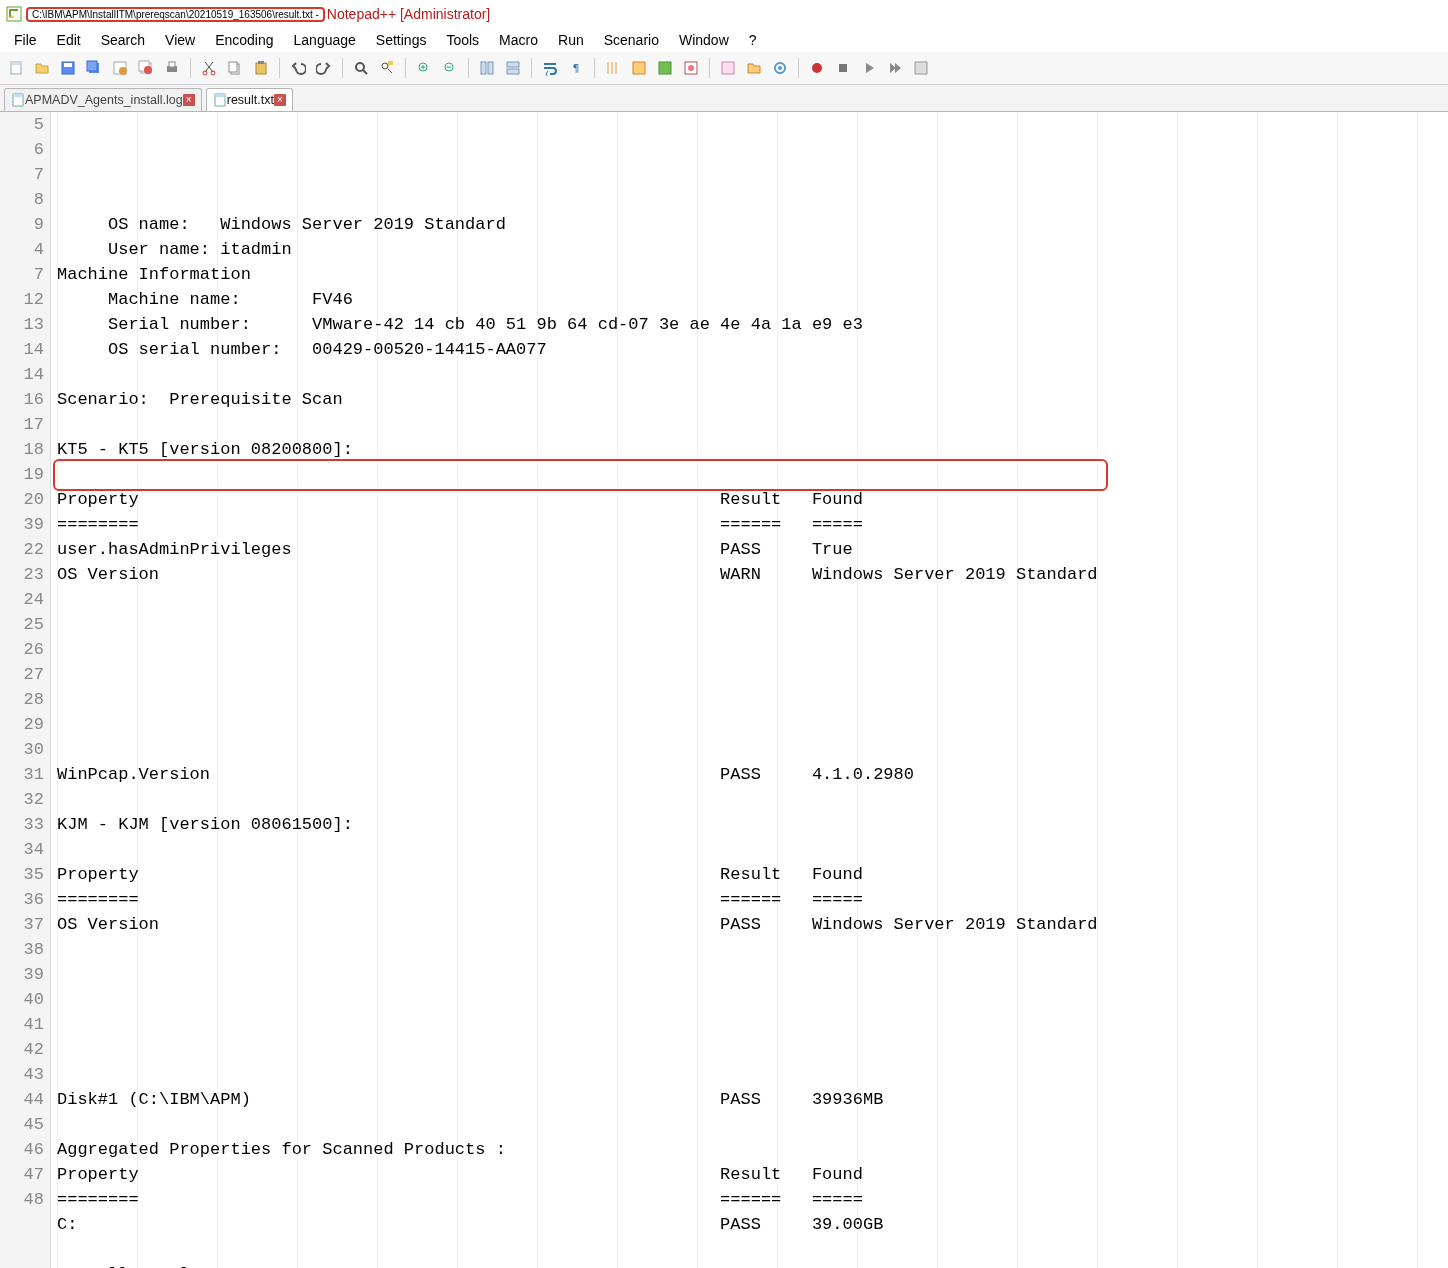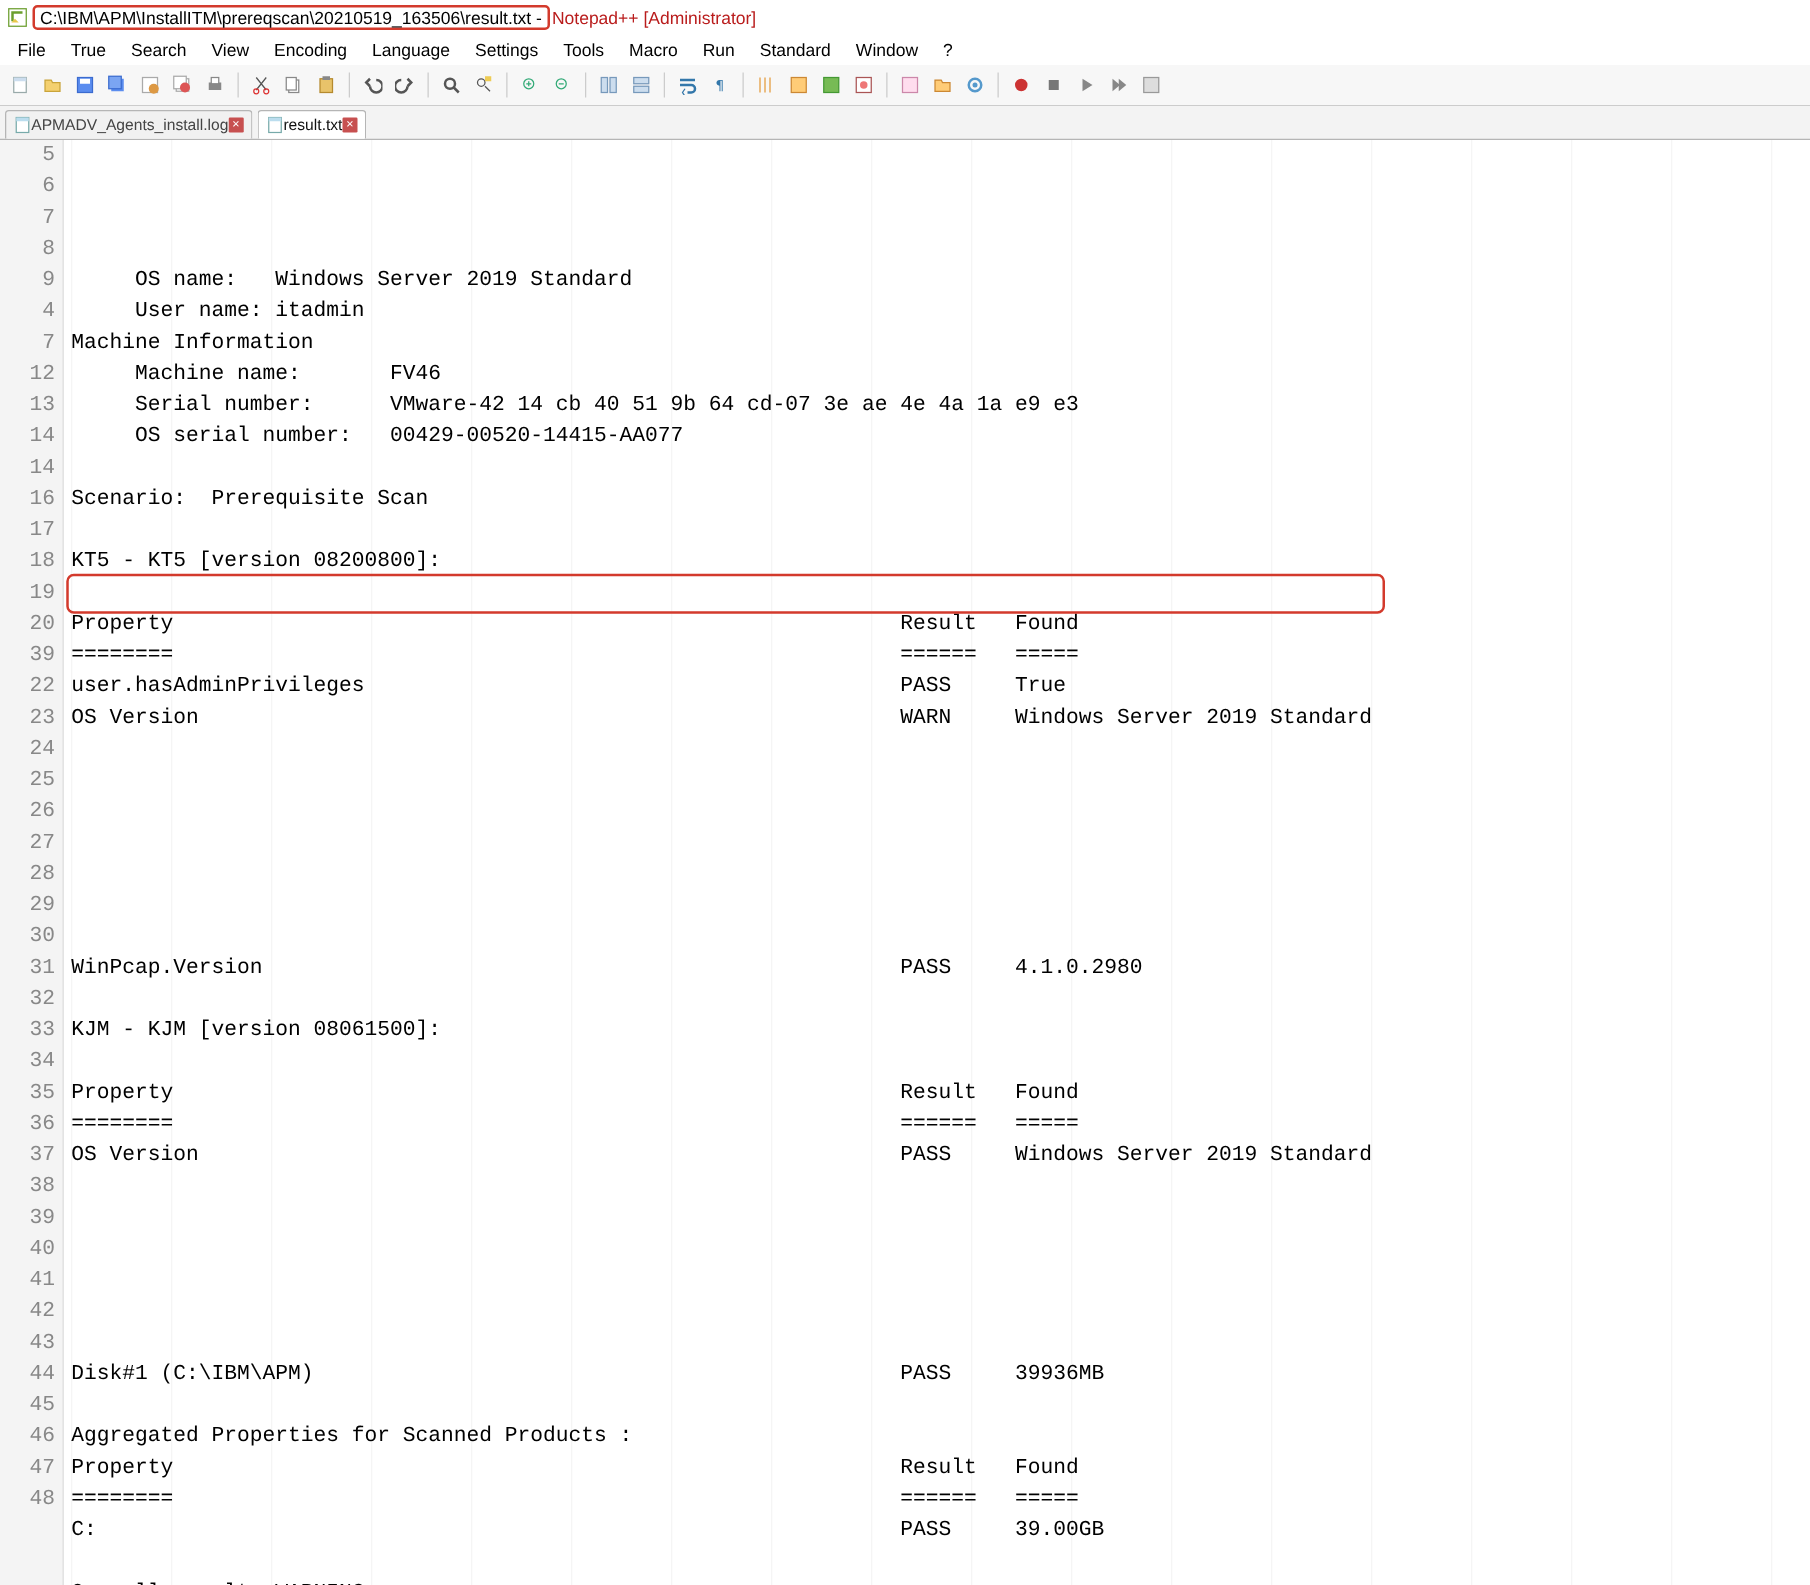--- a/index.html
+++ b/index.html
@@ -27,21 +27,21 @@
   .title-icon svg { width:16px; height:16px; display:block; }
   .title-path-group {
     display: flex;
     align-items: center;
   }
   .title-path {
     border: 2px solid #d33a2c;
     border-radius: 4px;
     padding: 0 4px;
     color: #000;
-    font-size: 14px;
+    font-size: 10px;
   }
   .title-rest {
     color: #b91c1c;
     font-size: 14px;
     padding-left: 2px;
   }
   .menu-bar {
     display: flex;
     align-items: center;
     height: 24px;
@@ -165,30 +165,30 @@
       </svg>
   </span>
   <span class="title-path-group">
     <span class="title-path">C:\IBM\APM\InstallITM\prereqscan\20210519_163506\result.txt -</span>
     <span class="title-rest"> Notepad++ [Administrator]</span>
   </span>
 </div>
 
 <div class="menu-bar" id="menu-bar">
     <span class="menu-item">File</span>
-    <span class="menu-item">True</span>
+    <span class="menu-item">Edit</span>
     <span class="menu-item">Search</span>
     <span class="menu-item">View</span>
     <span class="menu-item">Encoding</span>
     <span class="menu-item">Language</span>
     <span class="menu-item">Settings</span>
     <span class="menu-item">Tools</span>
     <span class="menu-item">Macro</span>
     <span class="menu-item">Run</span>
-    <span class="menu-item">Standard</span>
+    <span class="menu-item">Scenario</span>
     <span class="menu-item">Window</span>
     <span class="menu-item">?</span>
   </div>
 
 <div class="toolbar">
   <span class="tool-btn">
       <svg width="16" height="16">
         <rect x="3" y="2" width="10" height="12" fill="#fff" stroke="#9aa"></rect>
         <rect x="3" y="2" width="10" height="3" fill="#cde"></rect>
       </svg>

